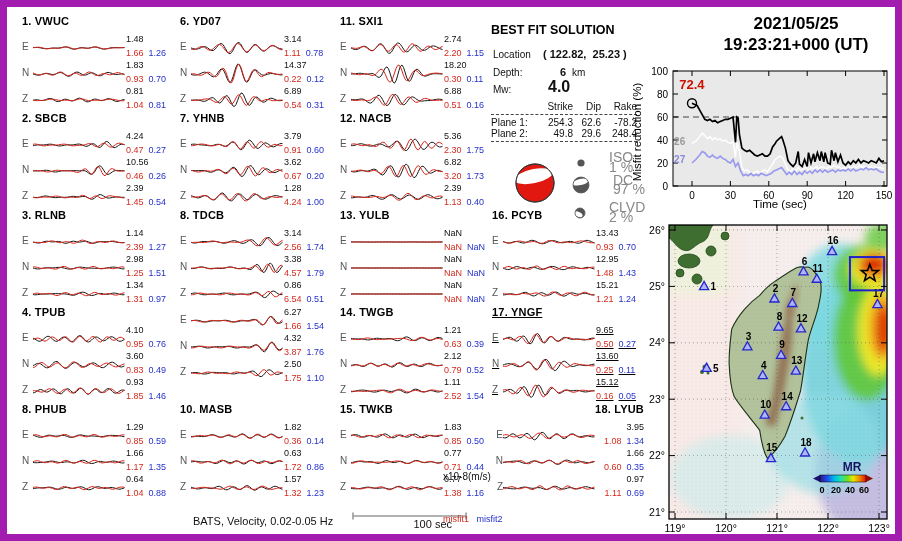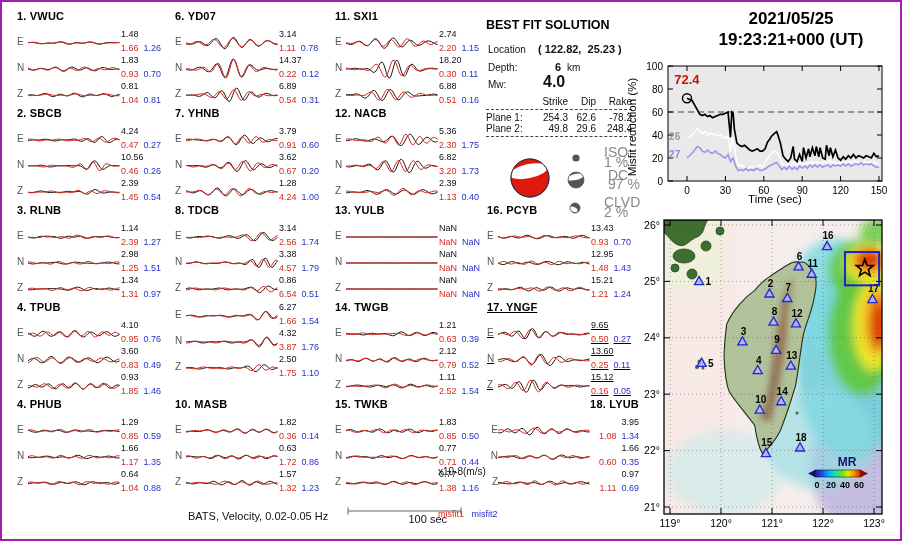--- a/index.html
+++ b/index.html
@@ -1,17 +1,17 @@
 <!DOCTYPE html>
 <html><head>
 <meta charset="utf-8">
 <style>
 *{margin:0;padding:0;box-sizing:border-box}
 html,body{background:#999}
-#page{position:relative;width:902px;height:541px;background:#fff;border:2px solid #a21caf;overflow:hidden;font-family:"Liberation Sans",sans-serif}
+#page{position:relative;width:902px;height:541px;background:#fff;border:7px solid #a21caf;overflow:hidden;font-family:"Liberation Sans",sans-serif}
 svg{font-family:"Liberation Sans",sans-serif}
 .station-block{position:absolute;width:152px}
 .station-title{font-size:11px;font-weight:bold;color:#000;height:18px;letter-spacing:.2px}
 .trace-row{display:flex;align-items:center;height:26px}
 .comp-label{width:11px;font-size:10px;color:#555;flex:none}
 .trace-svg{display:block;flex:none}
 .nums{width:48px;margin-left:1px;line-height:11px;padding-top:1px}
 .amp{font-size:9px;color:#111}
 .mrow{white-space:nowrap}
 .m1{font-size:9px;color:#d42a1e}
@@ -180,21 +180,21 @@
             <polyline points="0,16.83 1.5,16.62 3,15.82 4.5,14.75 6,13.85 7.5,13.51 9,13.85 10.5,14.70 12,15.61 13.5,16.10 15,15.87 16.5,14.98 18,13.83 19.5,13.00 21,12.95 22.5,13.83 24,15.35 25.5,16.90 27,17.81 28.5,17.67 30,16.51 31.5,14.83 33,13.34 34.5,12.71 36,13.16 37.5,14.46 39,15.95 40.5,16.89 42,16.78 43.5,15.65 45,14.00 46.5,12.59 48,12.12 49.5,12.86 51,14.54 52.5,16.47 54,17.83 55.5,18.08 57,17.15 58.5,15.49 60,13.86 61.5,12.94 63,13.09 64.5,14.14 66,15.52 67.5,16.52 69,16.66 70.5,15.86 72,14.50 73.5,13.21 75,12.59 76.5,12.93 78,14.09 79.5,15.57 81,16.77 82.5,17.24 84,16.85 85.5,15.88 87,14.79 88.5,14.08 90,13.99 91.5,14.48" fill="none" stroke="#1a1a1a" stroke-width="1"></polyline>
             <polyline points="0,14.84 1.5,14.63 3,14.72 4.5,15.10 6,15.61 7.5,16.03 9,16.11 10.5,15.73 12,14.92 13.5,13.93 15,13.09 16.5,12.73 18,13.05 19.5,14.01 21,15.33 22.5,16.57 24,17.32 25.5,17.31 27,16.54 28.5,15.30 30,14.05 31.5,13.28 33,13.26 34.5,14.00 36,15.20 37.5,16.37 39,17.01 40.5,16.82 42,15.81 43.5,14.32 45,12.89 46.5,12.08 48,12.21 49.5,13.28 51,14.97 52.5,16.69 54,17.86 55.5,18.11 57,17.38 58.5,15.95 60,14.36 61.5,13.17 63,12.76 64.5,13.21 66,14.29 67.5,15.54 69,16.44 70.5,16.66 72,16.12 73.5,15.04 75,13.85 76.5,13.01 78,12.85 79.5,13.44 81,14.60 82.5,15.92 84,16.97 85.5,17.41 87,17.13 88.5,16.27 90,15.14 91.5,14.12" fill="none" stroke="#d8251a" stroke-width="1"></polyline>
           </svg>
           <div class="nums">
             <div class="amp">0.93</div>
             <div class="mrow"><span class="m1">1.85</span><span class="m2">1.46</span></div>
           </div>
         </div>
       </div>
       <div class="station-block" style="left: 15px; top: 396px;">
-        <div class="station-title">4. PHUB</div>
+        <div class="station-title">8. PHUB</div>
         <div class="trace-row">
           <span class="comp-label">E</span>
           <svg width="92" height="26" class="trace-svg">
             <polyline points="0,14.28 1.5,14.65 3,15.19 4.5,15.75 6,16.17 7.5,16.32 9,16.15 10.5,15.71 12,15.14 13.5,14.60 15,14.26 16.5,14.19 18,14.36 19.5,14.68 21,14.99 22.5,15.16 24,15.11 25.5,14.88 27,14.57 28.5,14.33 30,14.30 31.5,14.53 33,14.99 34.5,15.56 36,16.07 37.5,16.35 39,16.30 40.5,15.93 42,15.35 43.5,14.73 45,14.22 46.5,13.95 48,13.96 49.5,14.19 51,14.53 52.5,14.85 54,15.06 55.5,15.13 57,15.09 58.5,15.02 60,14.99 61.5,15.07 63,15.24 64.5,15.46 66,15.63 67.5,15.70 69,15.62 70.5,15.41 72,15.12 73.5,14.83 75,14.58 76.5,14.43 78,14.38 79.5,14.38 81,14.43 82.5,14.50 84,14.59 85.5,14.73 87,14.93 88.5,15.19 90,15.47 91.5,15.72" fill="none" stroke="#1a1a1a" stroke-width="1"></polyline>
             <polyline points="0,14.11 1.5,13.80 3,13.78 4.5,14.06 6,14.57 7.5,15.15 9,15.59 10.5,15.79 12,15.70 13.5,15.41 15,15.08 16.5,14.87 18,14.88 19.5,15.13 21,15.50 22.5,15.79 24,15.85 25.5,15.56 27,14.99 28.5,14.28 30,13.68 31.5,13.41 33,13.58 34.5,14.15 36,14.93 37.5,15.67 39,16.13 40.5,16.18 42,15.86 43.5,15.34 45,14.84 46.5,14.59 48,14.68 49.5,15.03 51,15.48 52.5,15.79 54,15.77 55.5,15.39 57,14.75 58.5,14.06 60,13.58 61.5,13.49 63,13.82 64.5,14.48 66,15.24 67.5,15.85 69,16.16 70.5,16.09 72,15.75 73.5,15.30 75,14.94 76.5,14.79 78,14.88 79.5,15.12 81,15.34 82.5,15.40 84,15.23 85.5,14.85 87,14.39 88.5,14.01 90,13.86 91.5,14.00" fill="none" stroke="#d8251a" stroke-width="1"></polyline>
           </svg>
           <div class="nums">
             <div class="amp">1.29</div>
             <div class="mrow"><span class="m1">0.85</span><span class="m2">0.59</span></div>
           </div>

